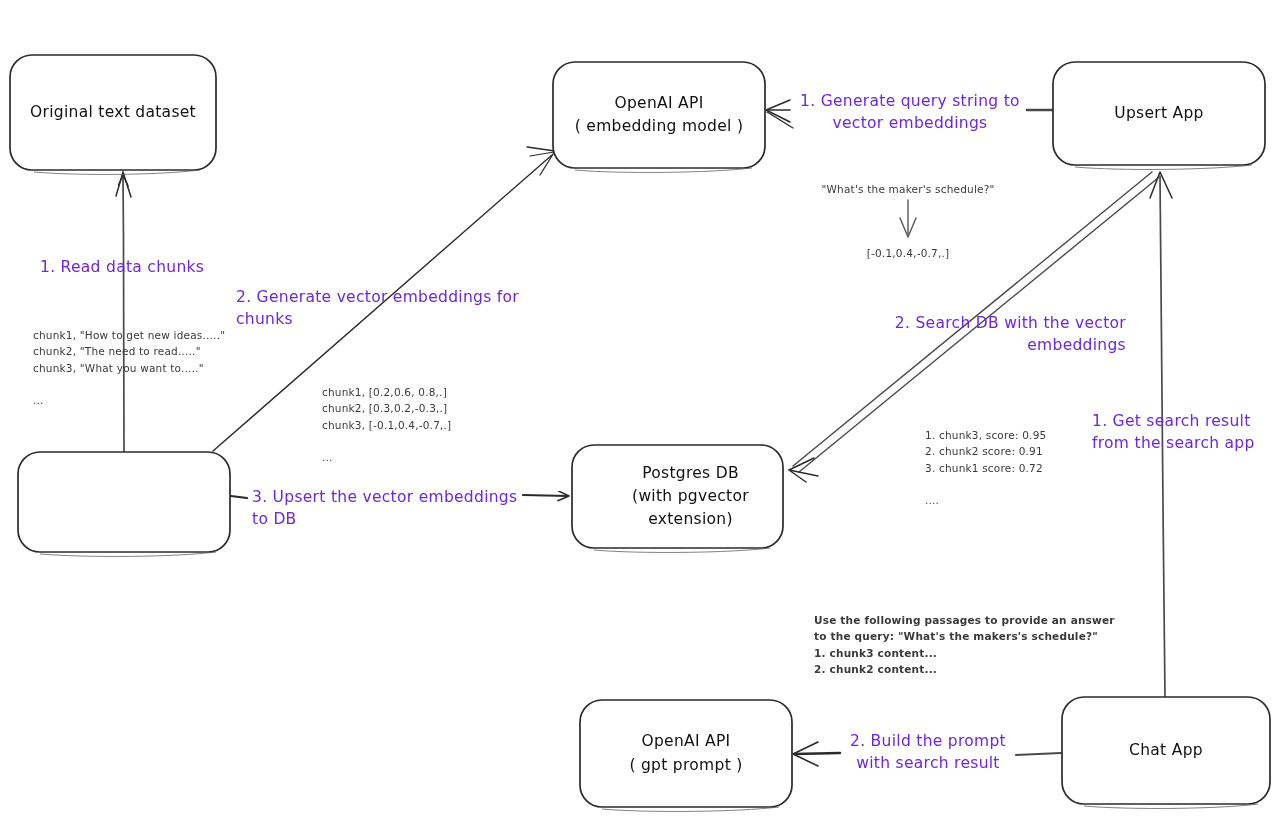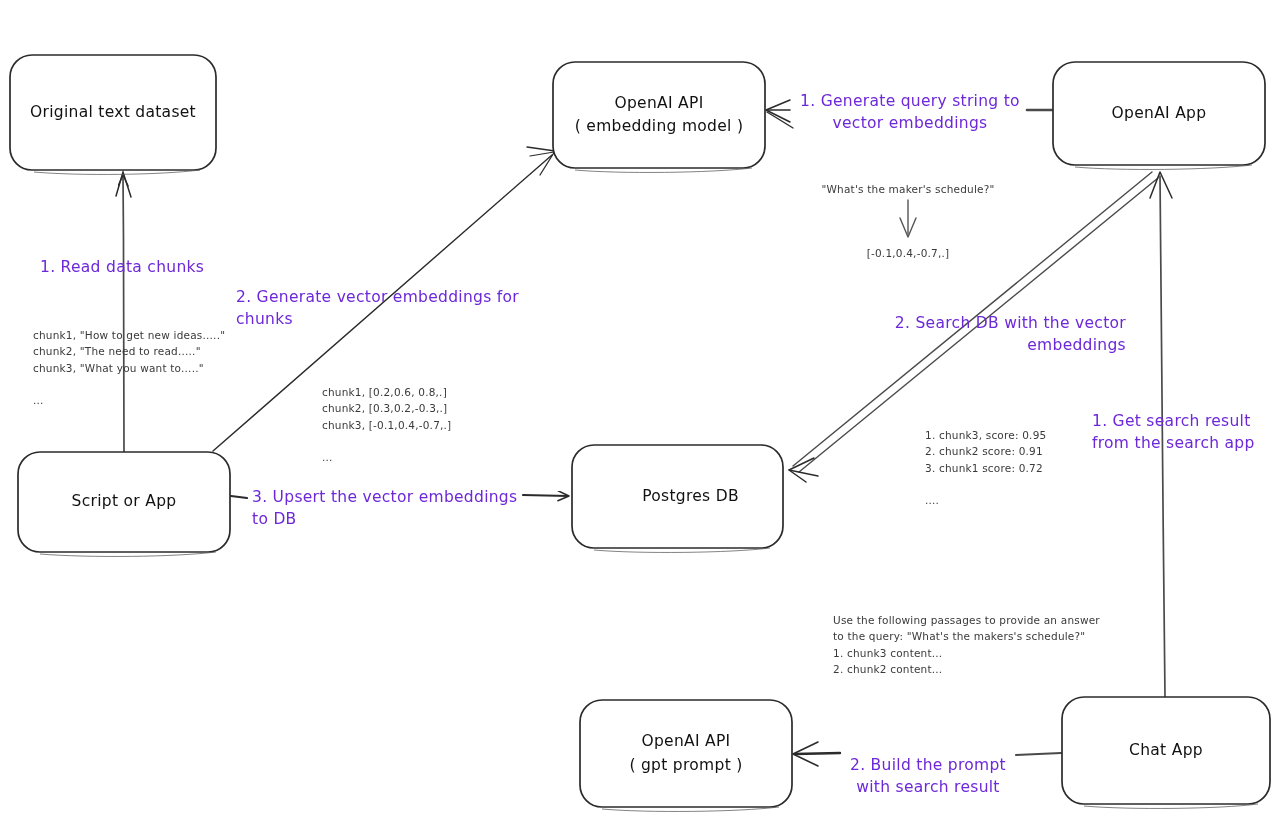--- a/index.html
+++ b/index.html
@@ -101,39 +101,37 @@
       <path d="M1075,167 C1120,171 1210,170 1252,165"></path>
       <path d="M1084,806 C1130,810 1220,809 1258,804"></path>
       <path d="M602,809 C648,813 738,812 779,807"></path>
     </g>
   </svg>
 
   <div class="node" style="left:10px;top:55px;width:206px;height:115px;">
     <div class="label"><span>Original text dataset</span></div>
   </div>
 
-  <div class="node" style="left:18px;top:452px;width:212px;height:100px;">
-    <div class="label"><span>Script or App</span></div>
-  </div>
 
   <div class="node" style="left:553px;top:62px;width:212px;height:106px;">
     <div class="label">
       <span class="sub">OpenAI API</span>
       <span class="sub">( embedding model )</span>
     </div>
   </div>
 
   <div class="node" style="left:572px;top:445px;width:211px;height:103px;padding-left:26px;">
     <div class="label">
       <span class="sub">Postgres DB</span>
+      <span class="sub">(with pgvector extension)</span>
     </div>
   </div>
 
   <div class="node" style="left:1053px;top:62px;width:212px;height:103px;">
-    <div class="label"><span>OpenAI App</span></div>
+    <div class="label"><span>Upsert App</span></div>
   </div>
 
   <div class="node" style="left:1062px;top:697px;width:208px;height:107px;">
     <div class="label"><span>Chat App</span></div>
   </div>
 
   <div class="node" style="left:580px;top:700px;width:212px;height:107px;">
     <div class="label">
       <span class="sub">OpenAI API</span>
       <span class="sub">( gpt prompt )</span>
@@ -151,21 +149,21 @@
     <span class="sub">embeddings</span>
   </div>
 
   <div class="ann step" style="left:826px;top:312px;width:300px;text-align:right;">2. Search DB with the vector embeddings</div>
 
   <div class="ann step" style="left:1092px;top:410px;width:180px;text-align:left;">
     <span class="sub">1. Get search result</span>
     <span class="sub">from the search app</span>
   </div>
 
-  <div class="ann step" style="left:840px;top:730px;width:176px;margin-top:24px;">
+  <div class="ann step" style="left:840px;top:730px;width:176px;">
     <span class="sub">2. Build the prompt with</span>
     <span class="sub">search result</span>
   </div>
 
   <div class="ann mono" style="left:33px;top:327px;">chunk1, "How to get new ideas....."
 chunk2, "The need to read....."
 chunk3, "What you want to....."
 
 ...</div>
 
@@ -178,18 +176,18 @@
   <div class="ann small center" style="left:808px;top:181px;width:200px;">"What's the maker's schedule?"</div>
 
   <div class="ann small center" style="left:838px;top:245px;width:140px;">[-0.1,0.4,-0.7,.]</div>
 
   <div class="ann mono" style="left:925px;top:412px;margin-top:15px;">1. chunk3, score: 0.95
 2. chunk2 score: 0.91
 3. chunk1 score: 0.72
 
 ....</div>
 
-  <div class="ann mono" style="left:833px;top:612px;">Use the following passages to provide an answer
+  <div class="ann mono" style="left:814px;top:612px;font-weight:bold;">Use the following passages to provide an answer
 to the query: "What's the makers's schedule?"
 1. chunk3 content...
 2. chunk2 content...</div>
 
 </div>
 
 </body></html>

